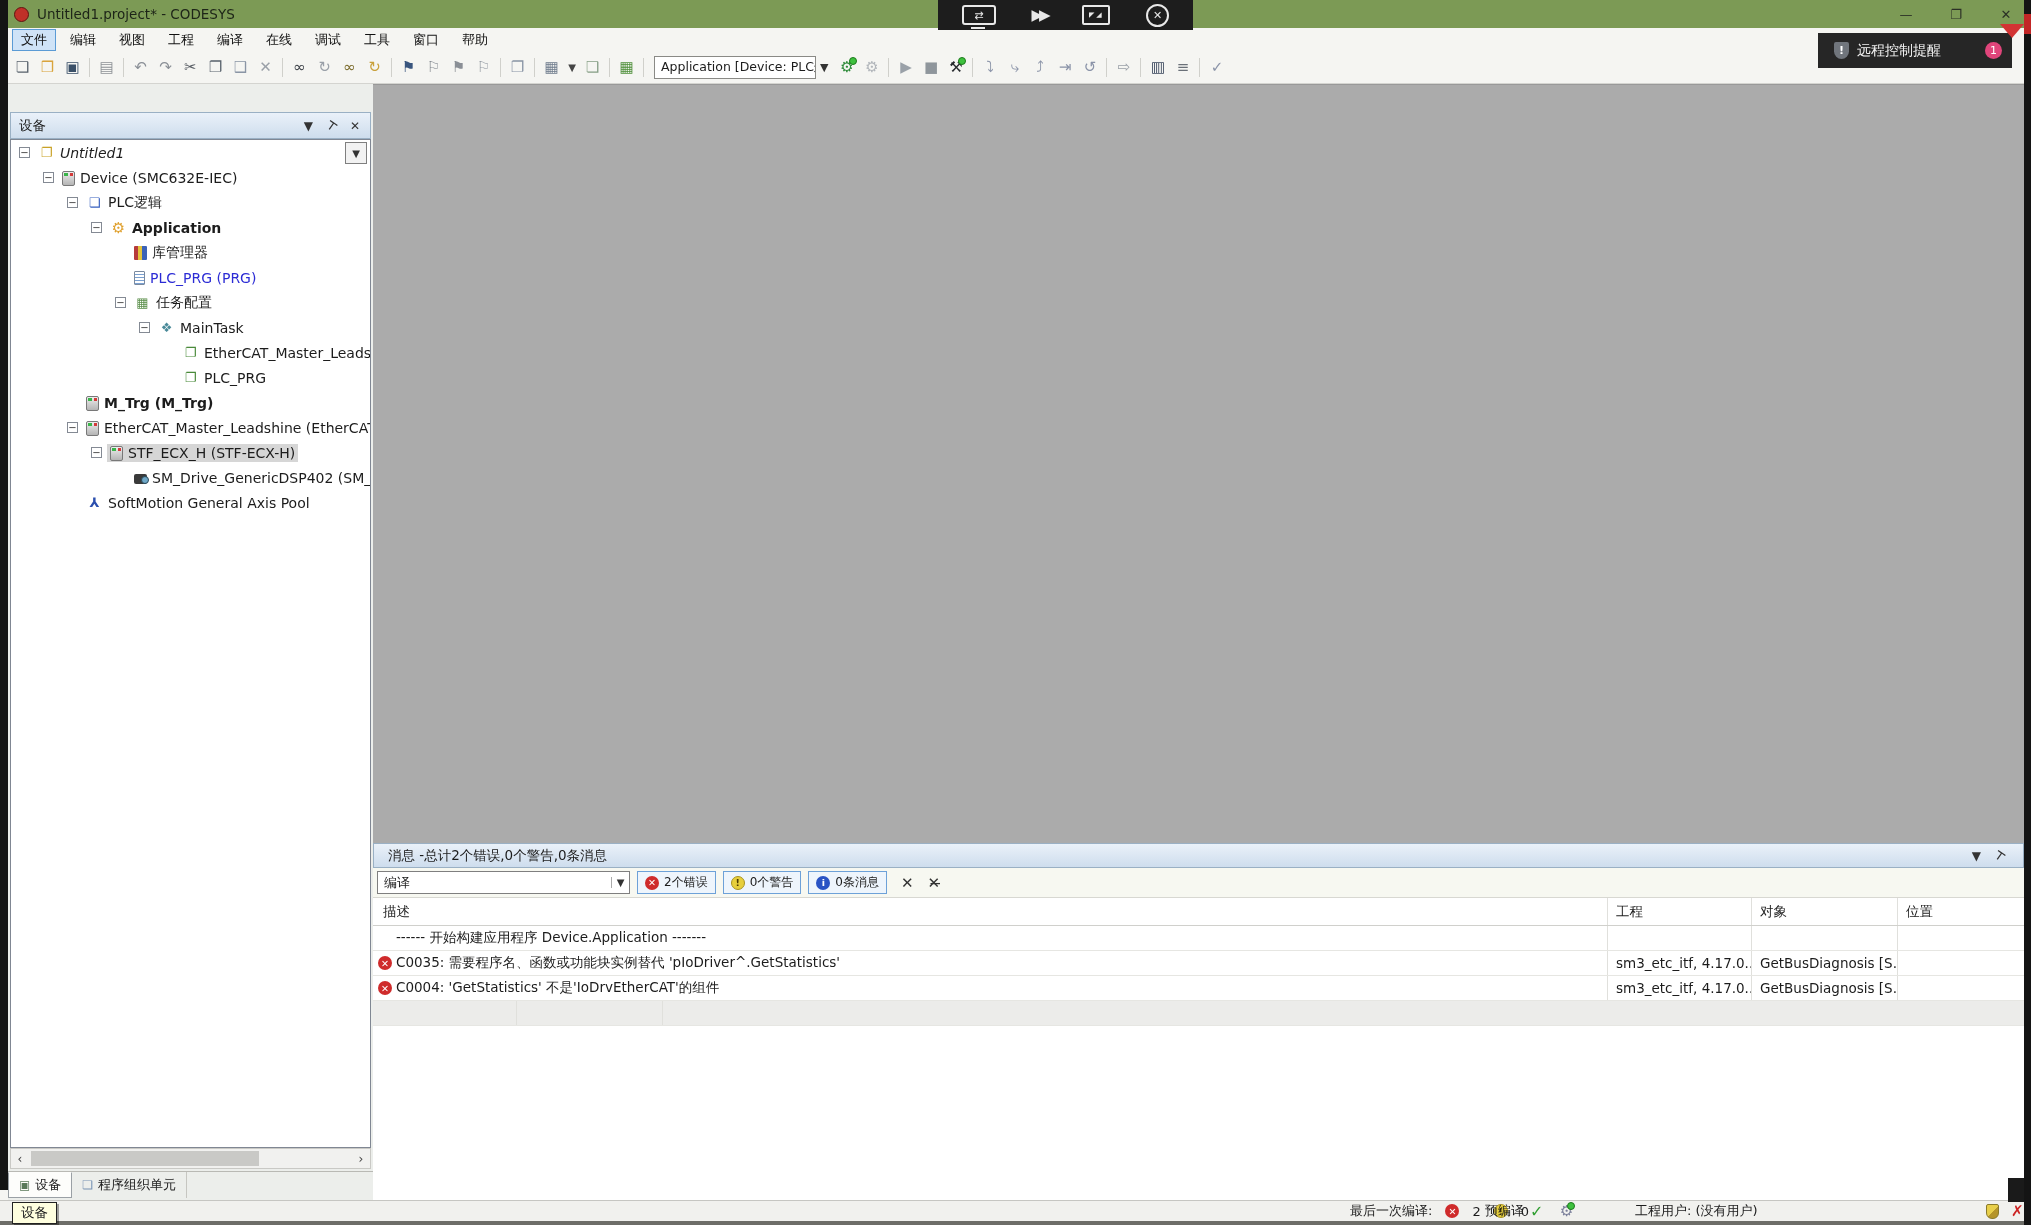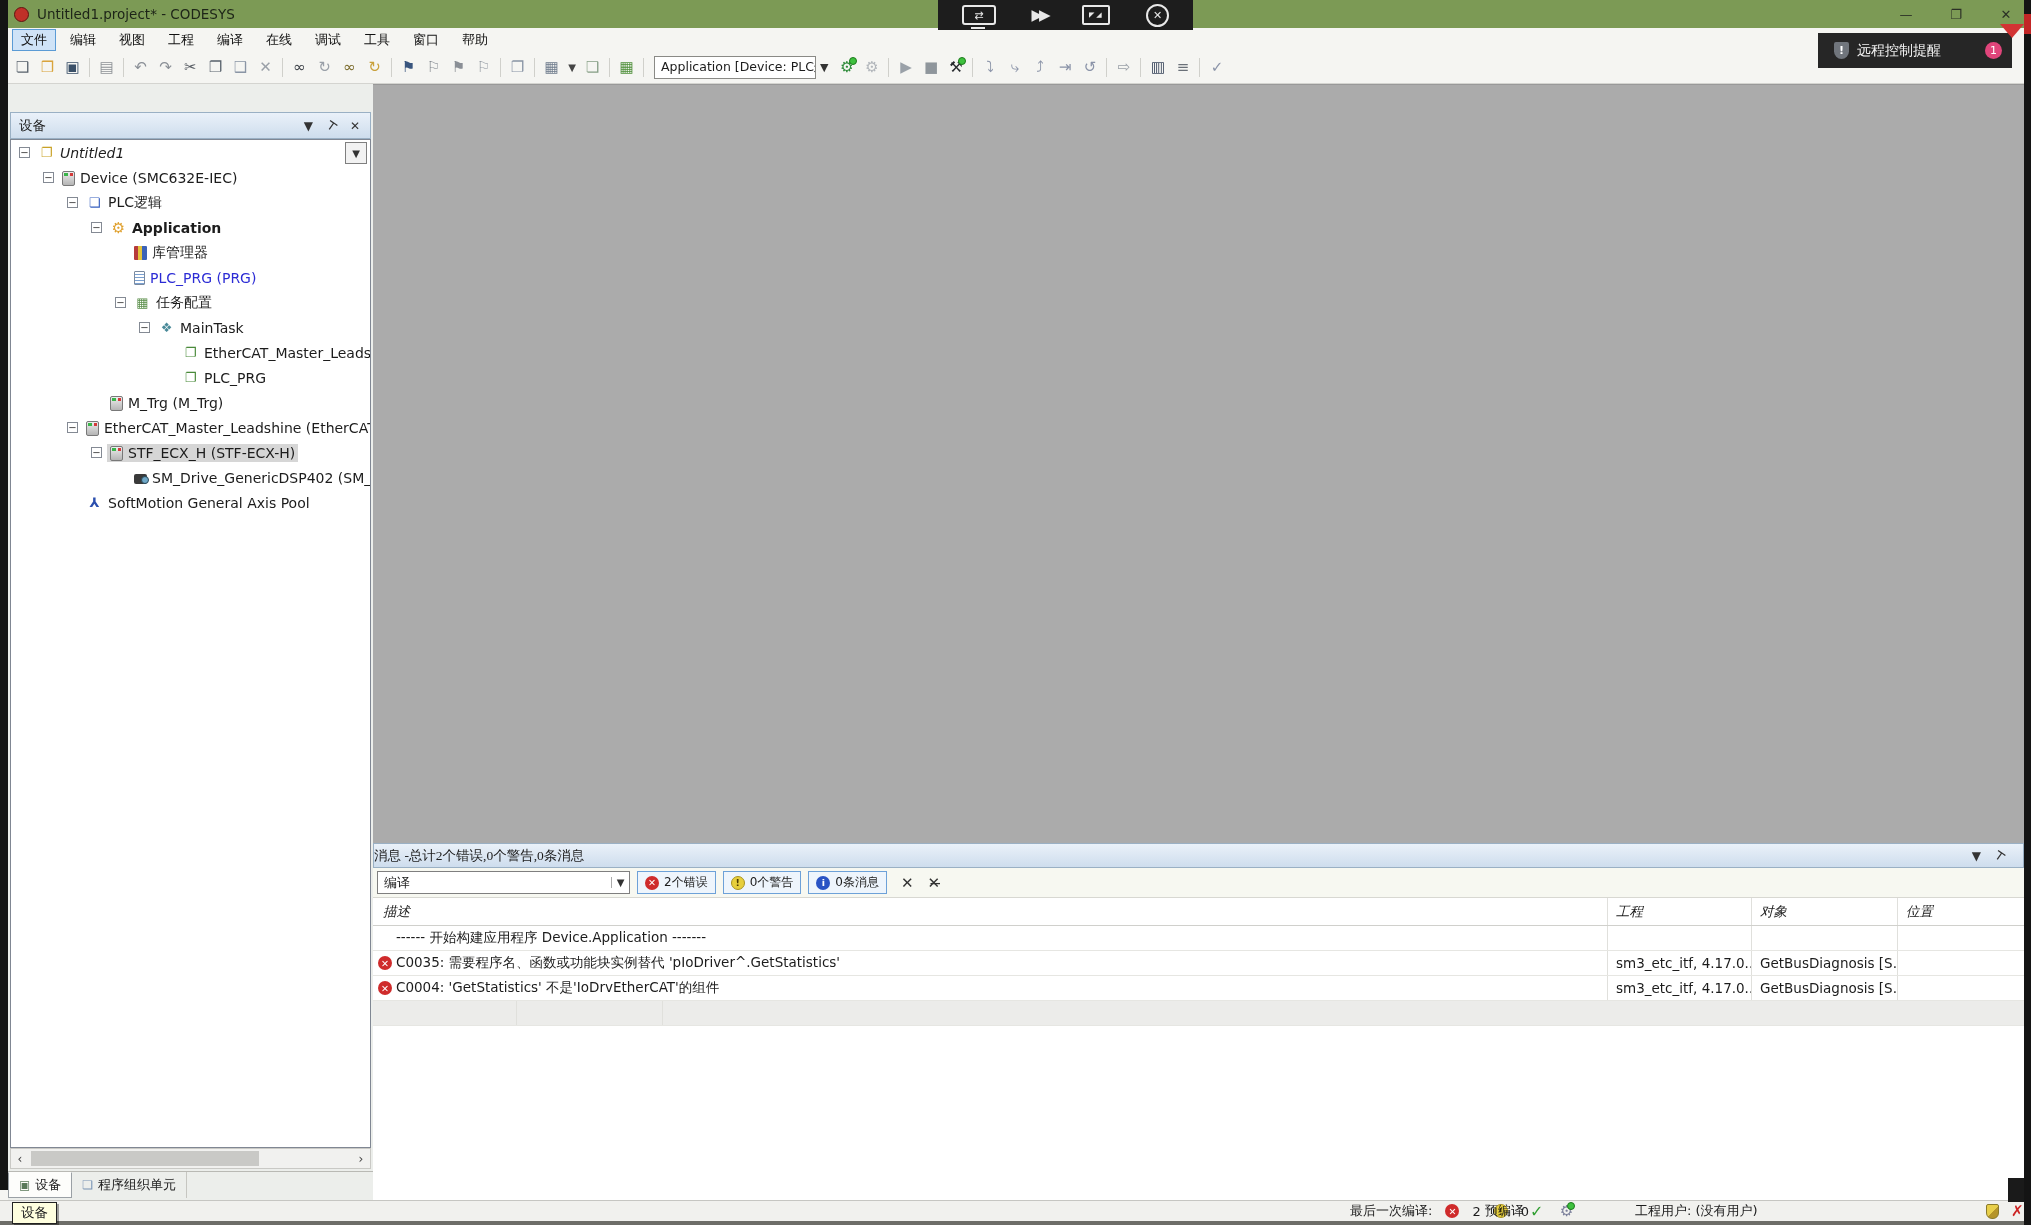--- a/index.html
+++ b/index.html
@@ -83,35 +83,35 @@
   .sc-track{flex:1;height:100%;position:relative;}
   .sc-thumb{position:absolute;left:2px;top:2px;height:15px;width:228px;background:#c9c9c6;}
   .tabs{position:absolute;left:0;top:1087px;width:365px;height:27px;background:#eceeeb;border-top:1px solid #b9b9b4;display:flex;box-sizing:border-box;}
   .tab{display:flex;align-items:center;gap:5px;font-size:13px;padding:0 10px;border-right:1px solid #c6c6c1;height:100%;box-sizing:border-box;}
   .tab.act{background:#fdfdfb;border:1px solid #9aa0a5;border-top:1px solid #fdfdfb;}
   .tab-ico{font-size:12px;}
   
   .msg-panel{position:absolute;left:373px;top:843px;width:1651px;height:357px;background:#fff;}
   .msg-hdr{position:absolute;left:0;top:0;width:1651px;height:25px;box-sizing:border-box;
            background:linear-gradient(#eaf1f9,#cedded);border:1px solid #9ab0c4;display:flex;align-items:center;font-size:13.5px;}
-  .msg-hdr .t{margin-left:0;font-family:Liberation Serif, serif;}
+  .msg-hdr .t{margin-left:14px;}
   .msg-tools{position:absolute;left:0;top:25px;width:1651px;height:30px;background:#f7f8f1;border-bottom:1px solid #d8d8d2;
              display:flex;align-items:center;box-sizing:border-box;}
   .msg-combo{width:253px;height:23px;background:#fff;border:1px solid #7f7f7f;margin-left:4px;display:flex;align-items:center;box-sizing:border-box;font-size:13px;}
   .msg-combo .v{flex:1;padding-left:6px;}
   .msg-combo .a{width:17px;text-align:center;font-size:10px;color:#333;border-left:1px solid #aaa;}
   .fbtn{display:flex;align-items:center;gap:5px;height:23px;padding:0 7px;margin-left:7px;border:1px solid #6da1d8;background:#eef5fc;font-size:12px;box-sizing:border-box;}
   .badge{width:14px;height:14px;border-radius:50%;color:#fff;font-size:9.5px;font-weight:bold;display:inline-flex;align-items:center;justify-content:center;flex:none;}
   .b-err{background:#cf2b2b;}
   .b-warn{background:#e7cf3c;color:#4a3a00;border:1px solid #a89322;box-sizing:border-box;}
   .b-info{background:#2953c4;}
   .mx{font-size:15px;color:#333;margin-left:14px;}
   .mtable{position:absolute;left:0;top:55px;width:1651px;}
   .mhrow,.mrow{display:flex;box-sizing:border-box;}
-  .mhrow{height:28px;border-bottom:1px solid #d0d0cc;font-size:13.5px;align-items:center;font-style:italic;}
+  .mhrow{height:28px;border-bottom:1px solid #d0d0cc;font-size:13.5px;align-items:center;}
   .mrow{height:25px;border-bottom:1px solid #e6e6e2;font-size:13.5px;align-items:center;}
   .mrow.shade{background:#ececea;}
   .c-desc{width:1235px;display:flex;align-items:center;padding-left:5px;box-sizing:border-box;border-right:1px solid #e0e0dc;height:100%;overflow:hidden;white-space:nowrap;}
   .c-proj{width:144px;padding-left:8px;box-sizing:border-box;border-right:1px solid #e0e0dc;height:100%;display:flex;align-items:center;overflow:hidden;white-space:nowrap;}
   .c-obj{width:146px;padding-left:8px;box-sizing:border-box;border-right:1px solid #e0e0dc;height:100%;display:flex;align-items:center;overflow:hidden;white-space:nowrap;}
   .c-pos{width:126px;padding-left:8px;box-sizing:border-box;height:100%;display:flex;align-items:center;}
   .icon-slot{width:18px;flex:none;display:flex;align-items:center;}
   
   .statusbar{position:absolute;left:0;top:1200px;width:2031px;height:21px;background:#f1f1ee;border-top:1px solid #c6c6c2;box-sizing:border-box;font-size:13px;}
   .sb-build{position:absolute;left:1350px;top:0;height:100%;display:flex;align-items:center;gap:13px;}
@@ -301,21 +301,21 @@
             <span>EtherCAT_Master_Leadshine</span>
           </span>
         </div>
         <div class="trow" style="padding-left: 152px;">
           <span class="exp-sp"></span>
           <span class="selwrap">
             <span class="ti" style="color: rgb(74, 138, 58);">❐</span>
             <span>PLC_PRG</span>
           </span>
         </div>
-        <div class="trow" style="padding-left: 80px;">
+        <div class="trow" style="padding-left: 56px; font-weight: bold;">
           <span class="exp-sp"></span>
           <span class="selwrap">
             <span class="ti i-device"></span>
             <span>M_Trg (M_Trg)</span>
           </span>
         </div>
         <div class="trow" style="padding-left: 56px;">
           <span class="exp">−</span>
           <span class="selwrap">
             <span class="ti i-device"></span>

